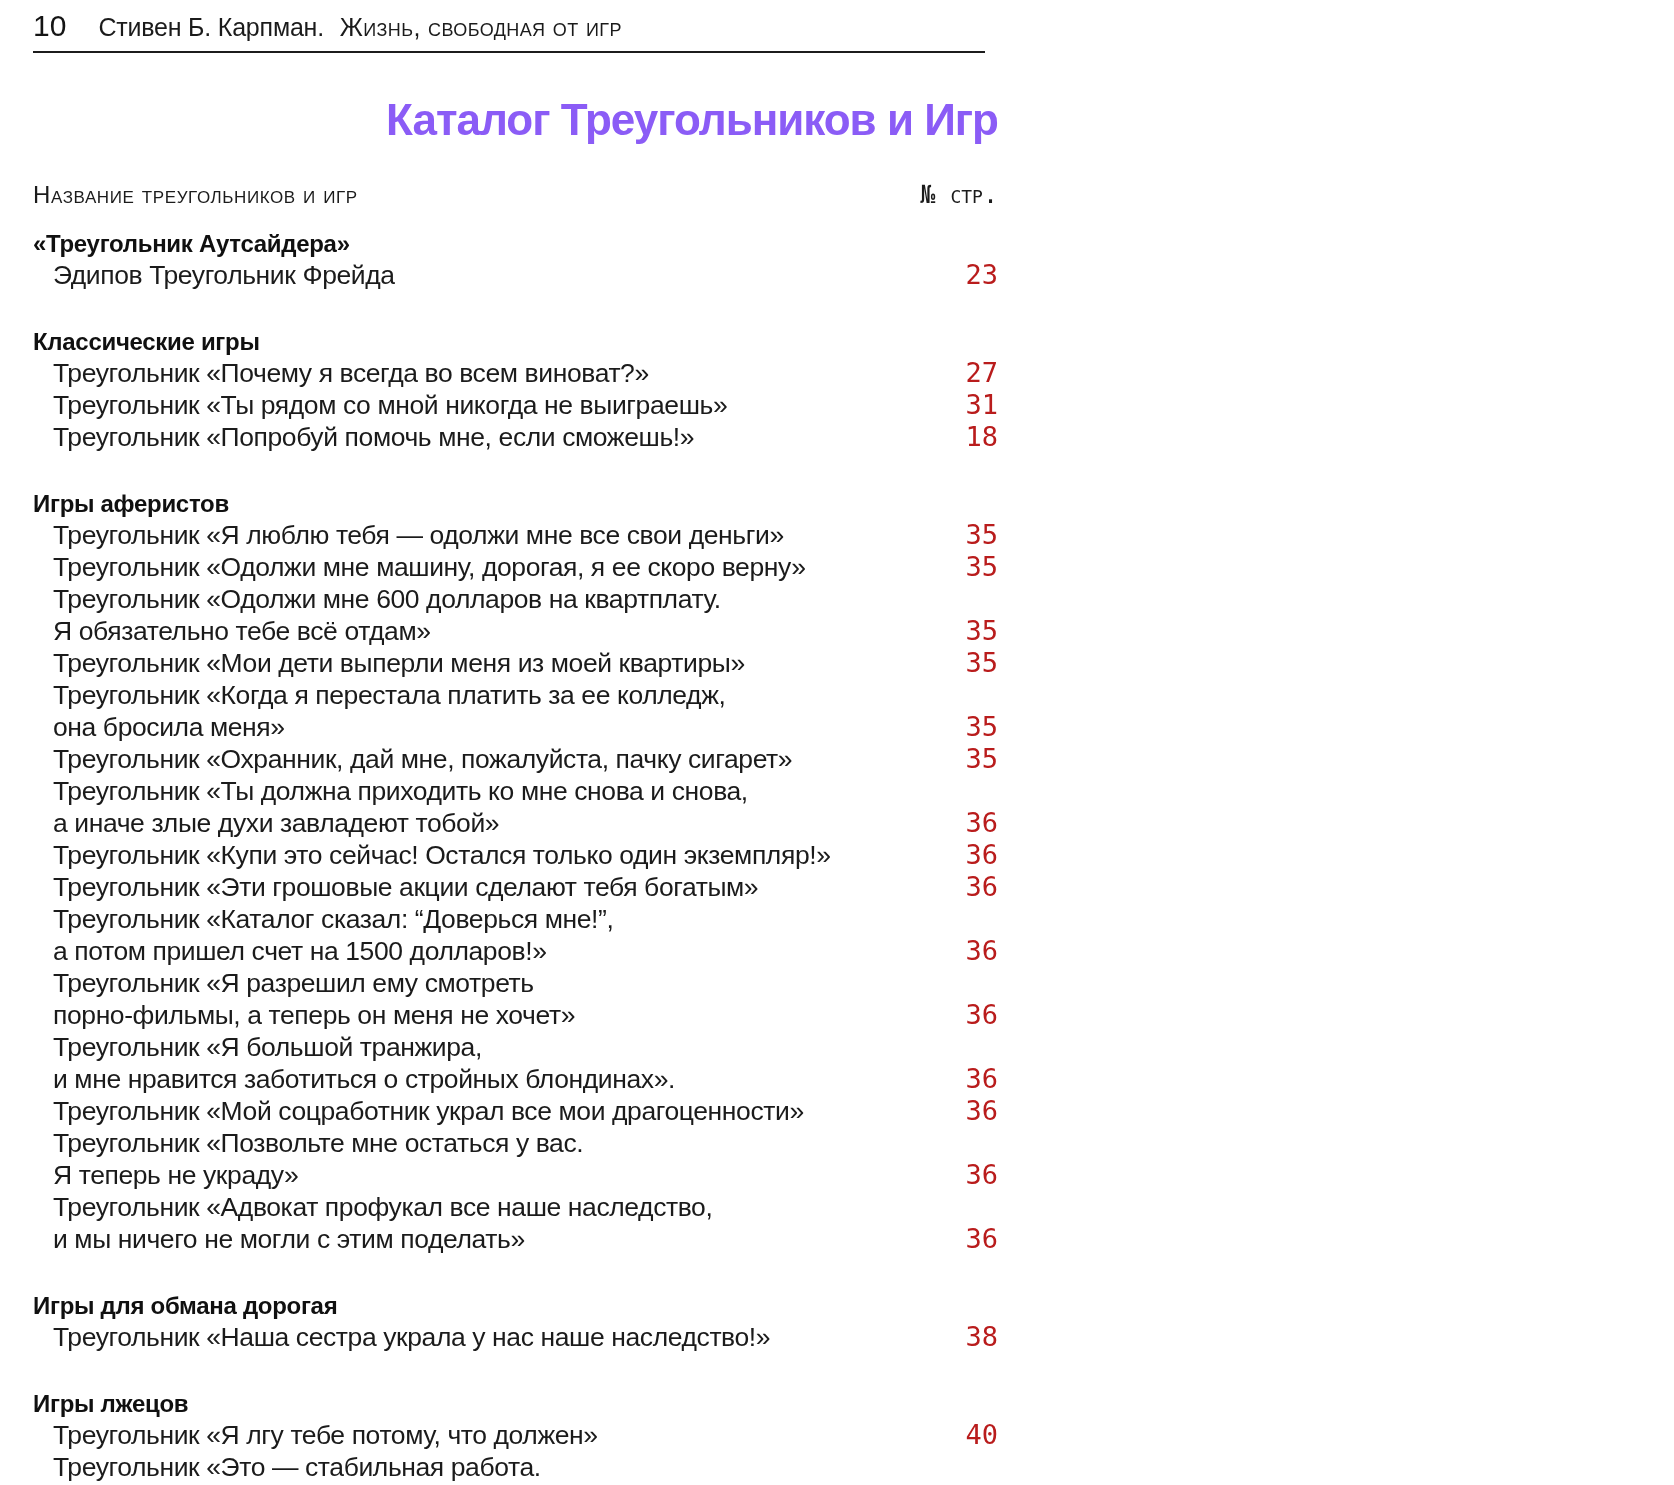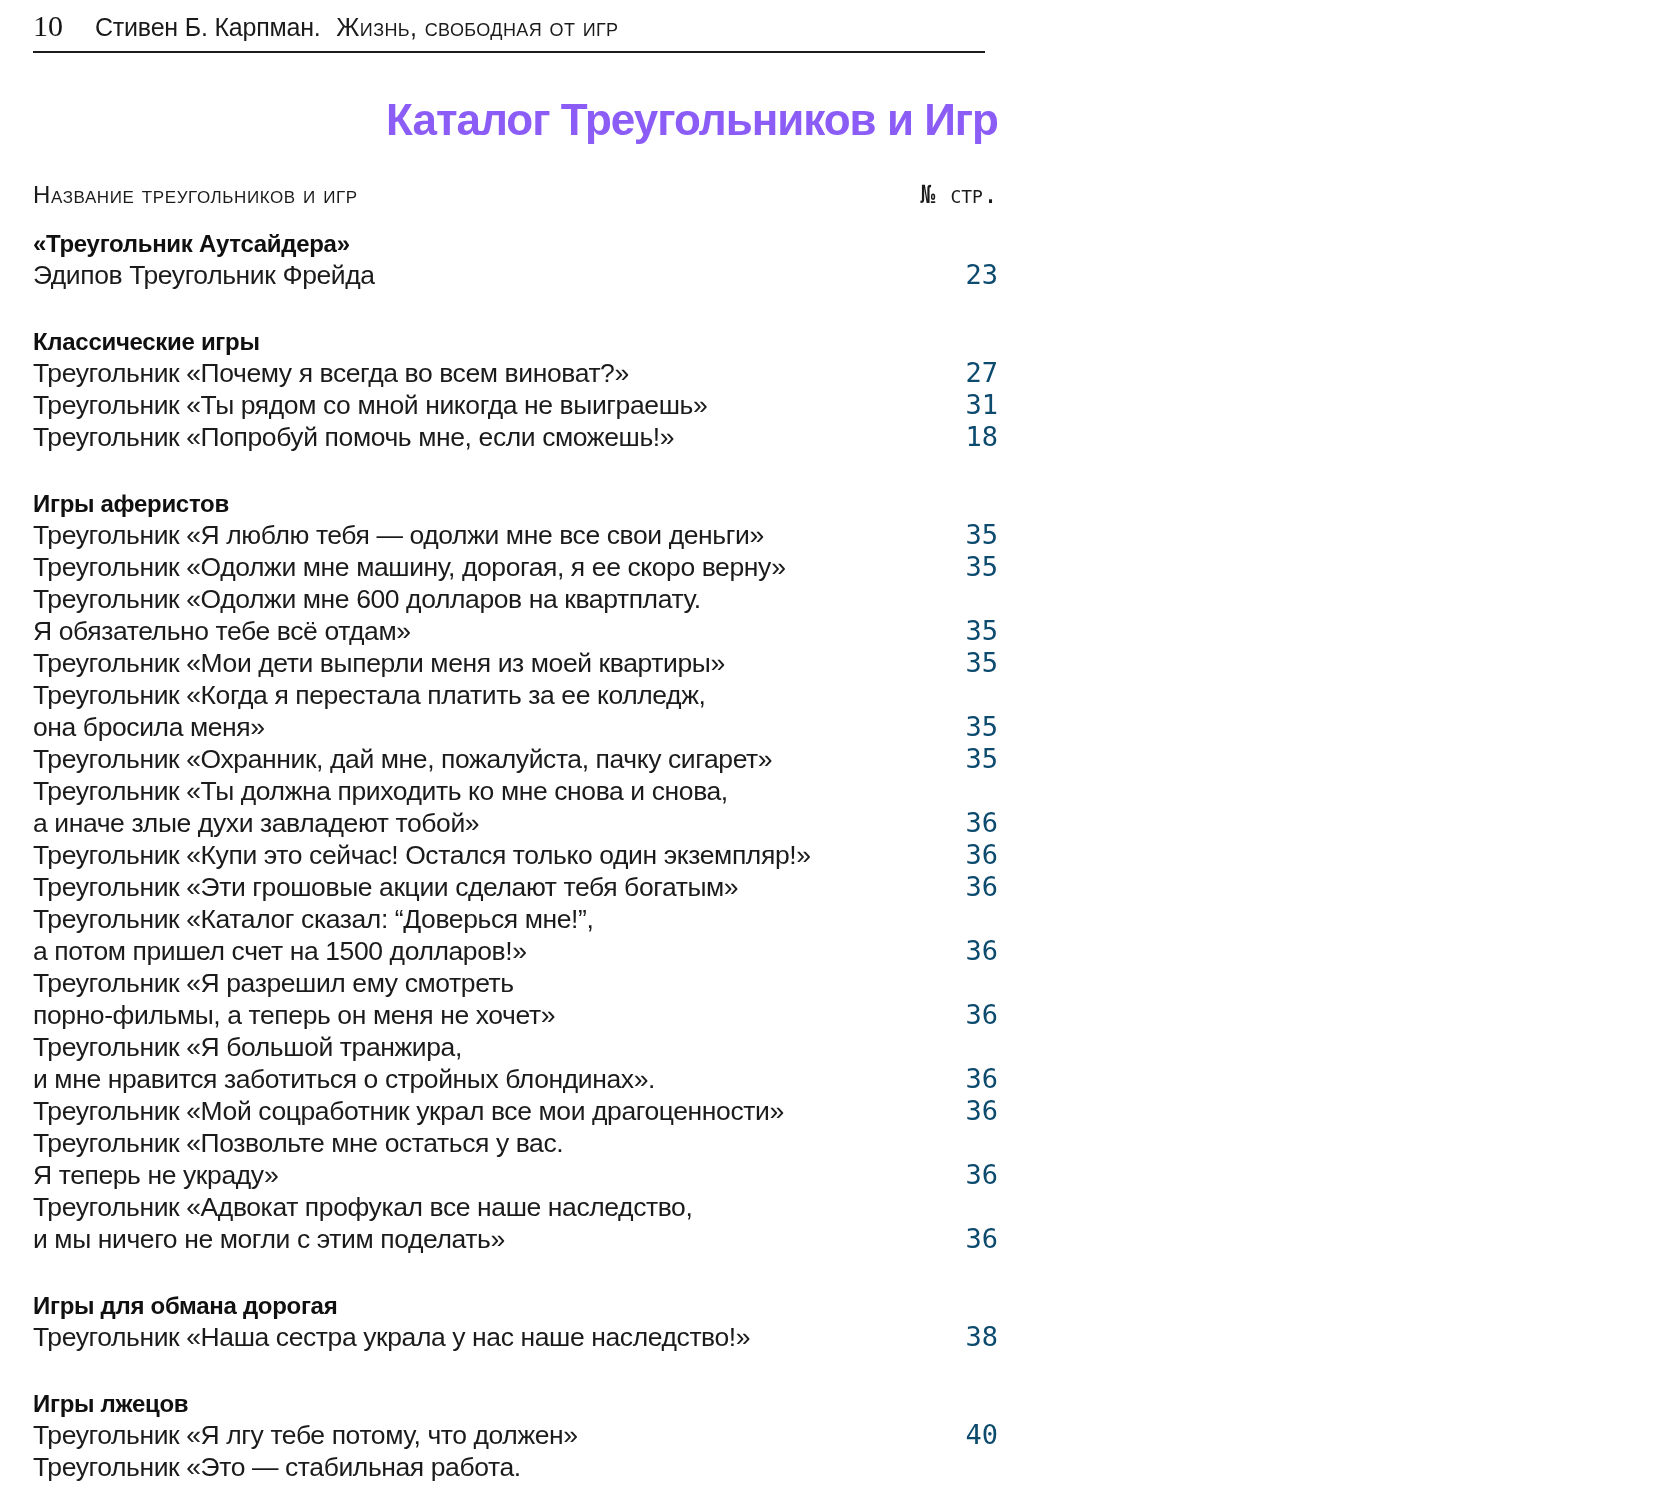--- a/index.html
+++ b/index.html
@@ -21,21 +21,21 @@
     width: 965px;
     box-sizing: content-box;
   }
   
   .running-head {
     display: flex;
     align-items: baseline;
     line-height: 35px;
   }
   .run-num {
-    font-family: Liberation Serif, serif;
+    font-family: Liberation Sans, sans-serif;
     font-size: 30px;
     color: #141414;
   }
   .run-title {
     margin-left: 32px;
     font-size: 25px;
     letter-spacing: -0.2px;
     color: #1b1b1b;
   }
   .run-author { }
@@ -97,25 +97,26 @@
     display: flex;
     justify-content: space-between;
     align-items: baseline;
     line-height: 32px;
   }
   .entry-text {
     font-size: 26.5px;
     letter-spacing: -0.4px;
     white-space: nowrap;
     color: #1b1b1b;
+    margin-left: 20px;
   }
   .entry-page {
     font-family: "DejaVu Sans Mono", monospace;
     font-size: 27px;
-    color: #0c4a6e;
+    color: #b91c1c;
     padding-left: 12px;
   }
 </style>
 </head>
 <body>
 
 <div class="page">
 
   <header class="running-head">
     <span class="run-num">10</span>

